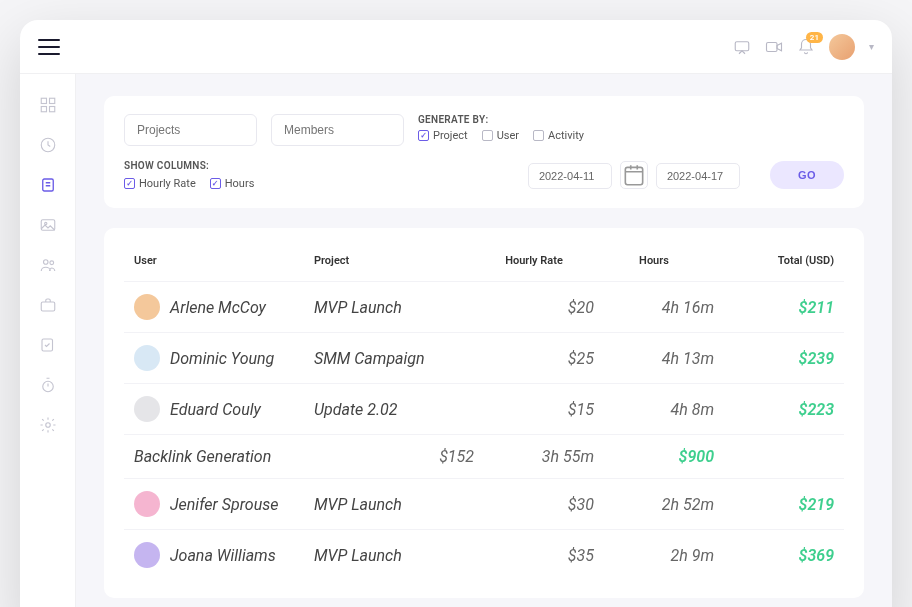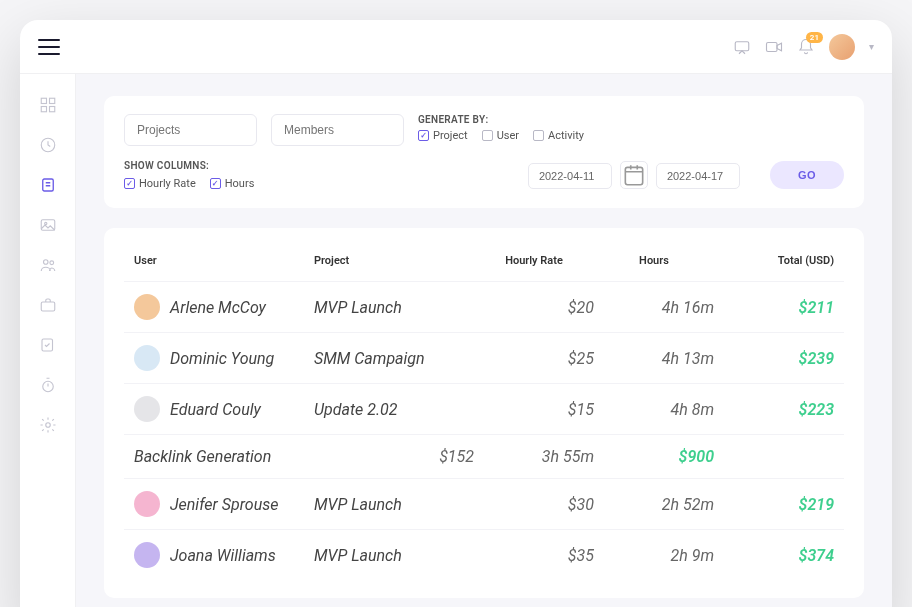--- a/index.html
+++ b/index.html
@@ -232,20 +232,20 @@
                 <div class="r total">$219</div>
               </div>
               <div class="trow">
                 <div class="ucell">
                   <div class="uavatar" style="background:#c5b5f0"></div>
                   <span>Joana Williams</span>
                 </div>
                 <div>MVP Launch</div>
                 <div class="c">$35</div>
                 <div class="c">2h 9m</div>
-                <div class="r total">$374</div>
+                <div class="r total">$369</div>
               </div>
             </div>
         </div>
       </div>
     </div>
   </div>
 </div>
 
 </body></html>

